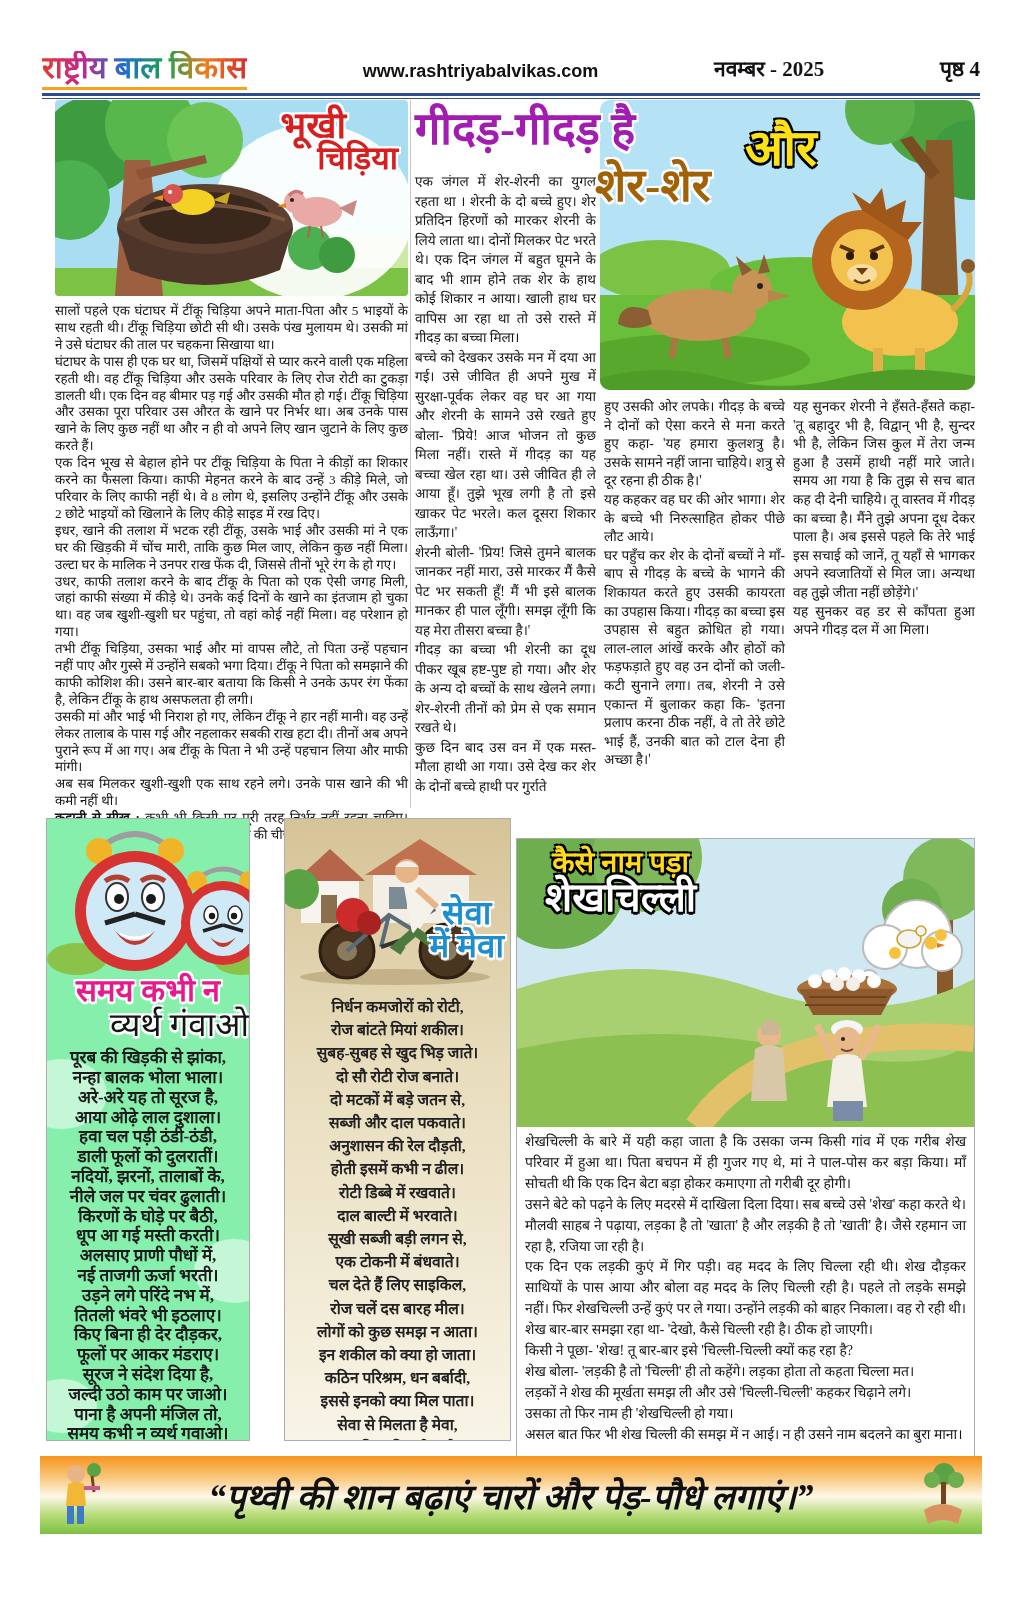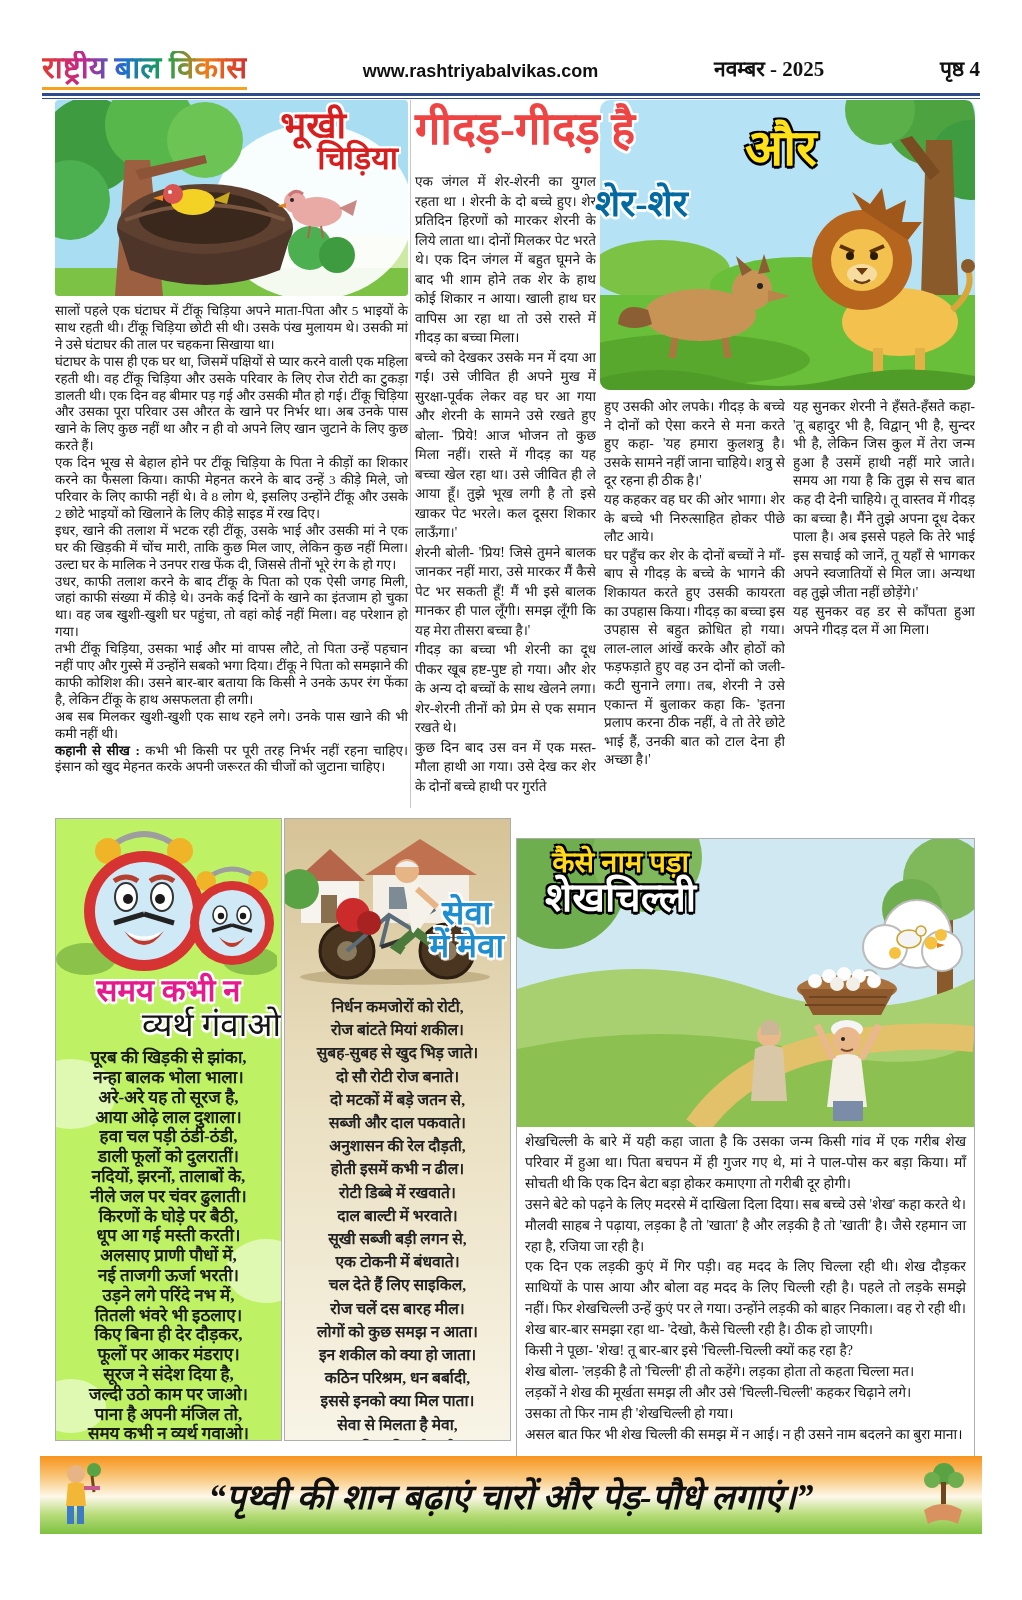--- a/index.html
+++ b/index.html
@@ -31,33 +31,33 @@
   .s1-illo { position:relative; width:353px; height:196px; overflow:hidden; border-radius:4px; }
   .s1-title { position:absolute; top:8px; right:10px; text-align:right; line-height:.95; z-index:3; }
   .s1-title .t1 { display:block; font-size:37px; font-weight:bold; color:#d81f1f; margin-right:52px; }
   .s1-title .t2 { display:block; font-size:32px; font-weight:bold; color:#d81f1f; }
   .s1-text { margin-top:7px; font-size:13.3px; line-height:16.9px; }
   .s1-text .moral b { font-weight:bold; }
 
   
   .s2 { position:absolute; left:415px; top:98px; width:560px; height:710px; }
   .s2-illo { position:absolute; right:0; top:2px; width:375px; height:290px; border-radius:10px; overflow:hidden; z-index:0; }
-  .s2-title-red { position:absolute; left:0; top:-2px; font-size:45px; font-weight:bold; color:#ef4444; z-index:2; white-space:nowrap; }
+  .s2-title-red { position:absolute; left:0; top:-2px; font-size:45px; font-weight:bold; color:#a21caf; z-index:2; white-space:nowrap; }
   .s2-title-aur { position:absolute; left:330px; top:14px; font-size:50px; font-weight:bold; color:#ffe11a; z-index:2; }
-  .s2-title-sher{ position:absolute; left:180px; top:78px; font-size:37px; font-weight:bold; color:#0369a1; z-index:2; white-space:nowrap; }
+  .s2-title-sher{ position:absolute; left:180px; top:54px; font-size:46px; font-weight:bold; color:#a16207; z-index:2; white-space:nowrap; }
   .s2 .col { position:absolute; font-size:13.6px; line-height:19.5px; z-index:1; overflow:hidden; }
   .s2 .c1 { left:0;   top:74px;  width:181px; height:634px; }
   .s2 .c2 { left:189px; top:300px; width:181px; height:408px; line-height:18.6px; }
   .s2 .c3 { left:378px; top:300px; width:182px; height:408px; line-height:18.6px; }
 
   
   .card { position:absolute; top:818px; border:1px solid #adadad; overflow:hidden; }
 
   
-  .p1 { left:55px; width:227px; height:623px; background:#bef264; }
+  .p1 { left:46px; width:204px; height:623px; background:#86efac; }
   .p1 .blob { position:absolute; background:rgba(255,255,255,.5); border-radius:50%; }
   .p1-titles { position:relative; text-align:center; margin-top:-6px; line-height:1.05; z-index:2; }
   .p1-t1 { display:block; font-size:31px; font-weight:bold; color:#e61a8d; }
   .p1-t2 { display:block; font-size:33px; font-weight:normal; color:#141414;text-align:right; }
   .p1-lines { position:relative; margin-top:6px; text-align:center; font-weight:bold;
               font-size:17px; line-height:19.8px; color:#1c1c1c; z-index:2; }
 
   
   .p2 { left:284px; width:227px; height:623px; background:linear-gradient(180deg,#d6c397 0%,#e8ddbd 40%,#f8f4e6 100%); }
   .p2-illo { position:relative; width:100%; height:172px; }
@@ -136,20 +136,21 @@
         <span class="t2 ow">चिड़िया</span>
       </div>
     </div>
     <div class="s1-text">
       <p>सालों पहले एक घंटाघर में टींकू चिड़िया अपने माता-पिता और 5 भाइयों के साथ रहती थी। टींकू चिड़िया छोटी सी थी। उसके पंख मुलायम थे। उसकी मां ने उसे घंटाघर की ताल पर चहकना सिखाया था।</p>
       <p>घंटाघर के पास ही एक घर था, जिसमें पक्षियों से प्यार करने वाली एक महिला रहती थी। वह टींकू चिड़िया और उसके परिवार के लिए रोज रोटी का टुकड़ा डालती थी। एक दिन वह बीमार पड़ गई और उसकी मौत हो गई। टींकू चिड़िया और उसका पूरा परिवार उस औरत के खाने पर निर्भर था। अब उनके पास खाने के लिए कुछ नहीं था और न ही वो अपने लिए खान जुटाने के लिए कुछ करते हैं।</p>
       <p>एक दिन भूख से बेहाल होने पर टींकू चिड़िया के पिता ने कीड़ों का शिकार करने का फैसला किया। काफी मेहनत करने के बाद उन्हें 3 कीड़े मिले, जो परिवार के लिए काफी नहीं थे। वे 8 लोग थे, इसलिए उन्होंने टींकू और उसके 2 छोटे भाइयों को खिलाने के लिए कीड़े साइड में रख दिए।</p>
       <p>इधर, खाने की तलाश में भटक रही टींकू, उसके भाई और उसकी मां ने एक घर की खिड़की में चोंच मारी, ताकि कुछ मिल जाए, लेकिन कुछ नहीं मिला। उल्टा घर के मालिक ने उनपर राख फेंक दी, जिससे तीनों भूरे रंग के हो गए।</p>
       <p>उधर, काफी तलाश करने के बाद टींकू के पिता को एक ऐसी जगह मिली, जहां काफी संख्या में कीड़े थे। उनके कई दिनों के खाने का इंतजाम हो चुका था। वह जब खुशी-खुशी घर पहुंचा, तो वहां कोई नहीं मिला। वह परेशान हो गया।</p>
       <p>तभी टींकू चिड़िया, उसका भाई और मां वापस लौटे, तो पिता उन्हें पहचान नहीं पाए और गुस्से में उन्होंने सबको भगा दिया। टींकू ने पिता को समझाने की काफी कोशिश की। उसने बार-बार बताया कि किसी ने उनके ऊपर रंग फेंका है, लेकिन टींकू के हाथ असफलता ही लगी।</p>
+      <p>उसकी मां और भाई भी निराश हो गए, लेकिन टींकू ने हार नहीं मानी। वह उन्हें लेकर तालाब के पास गई और नहलाकर सबकी राख हटा दी। तीनों अब अपने पुराने रूप में आ गए। अब टींकू के पिता ने भी उन्हें पहचान लिया और माफी मांगी।</p>
       <p>अब सब मिलकर खुशी-खुशी एक साथ रहने लगे। उनके पास खाने की भी कमी नहीं थी।</p>
       <p class="moral"><b>कहानी से सीख :</b><span> कभी भी किसी पर पूरी तरह निर्भर नहीं रहना चाहिए। इंसान को खुद मेहनत करके अपनी जरूरत की चीजों को जुटाना चाहिए।</span></p>
     </div>
   </div>
 
   <div class="s2 story">
     <div class="s2-illo">
       <svg width="375" height="290" viewBox="0 0 375 290">
         <rect width="375" height="290" fill="#b5e3f5"></rect>
         <circle cx="330" cy="20" r="45" fill="#4da33f"></circle>

